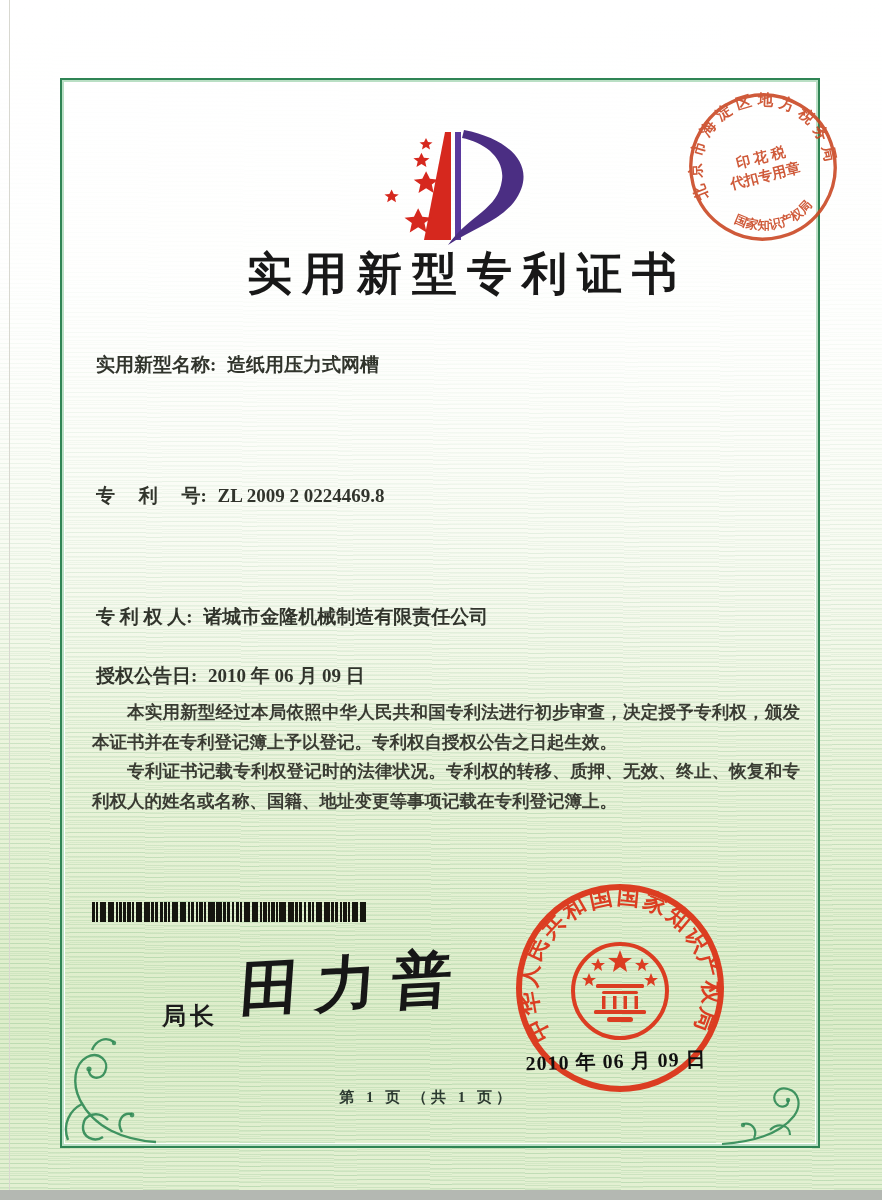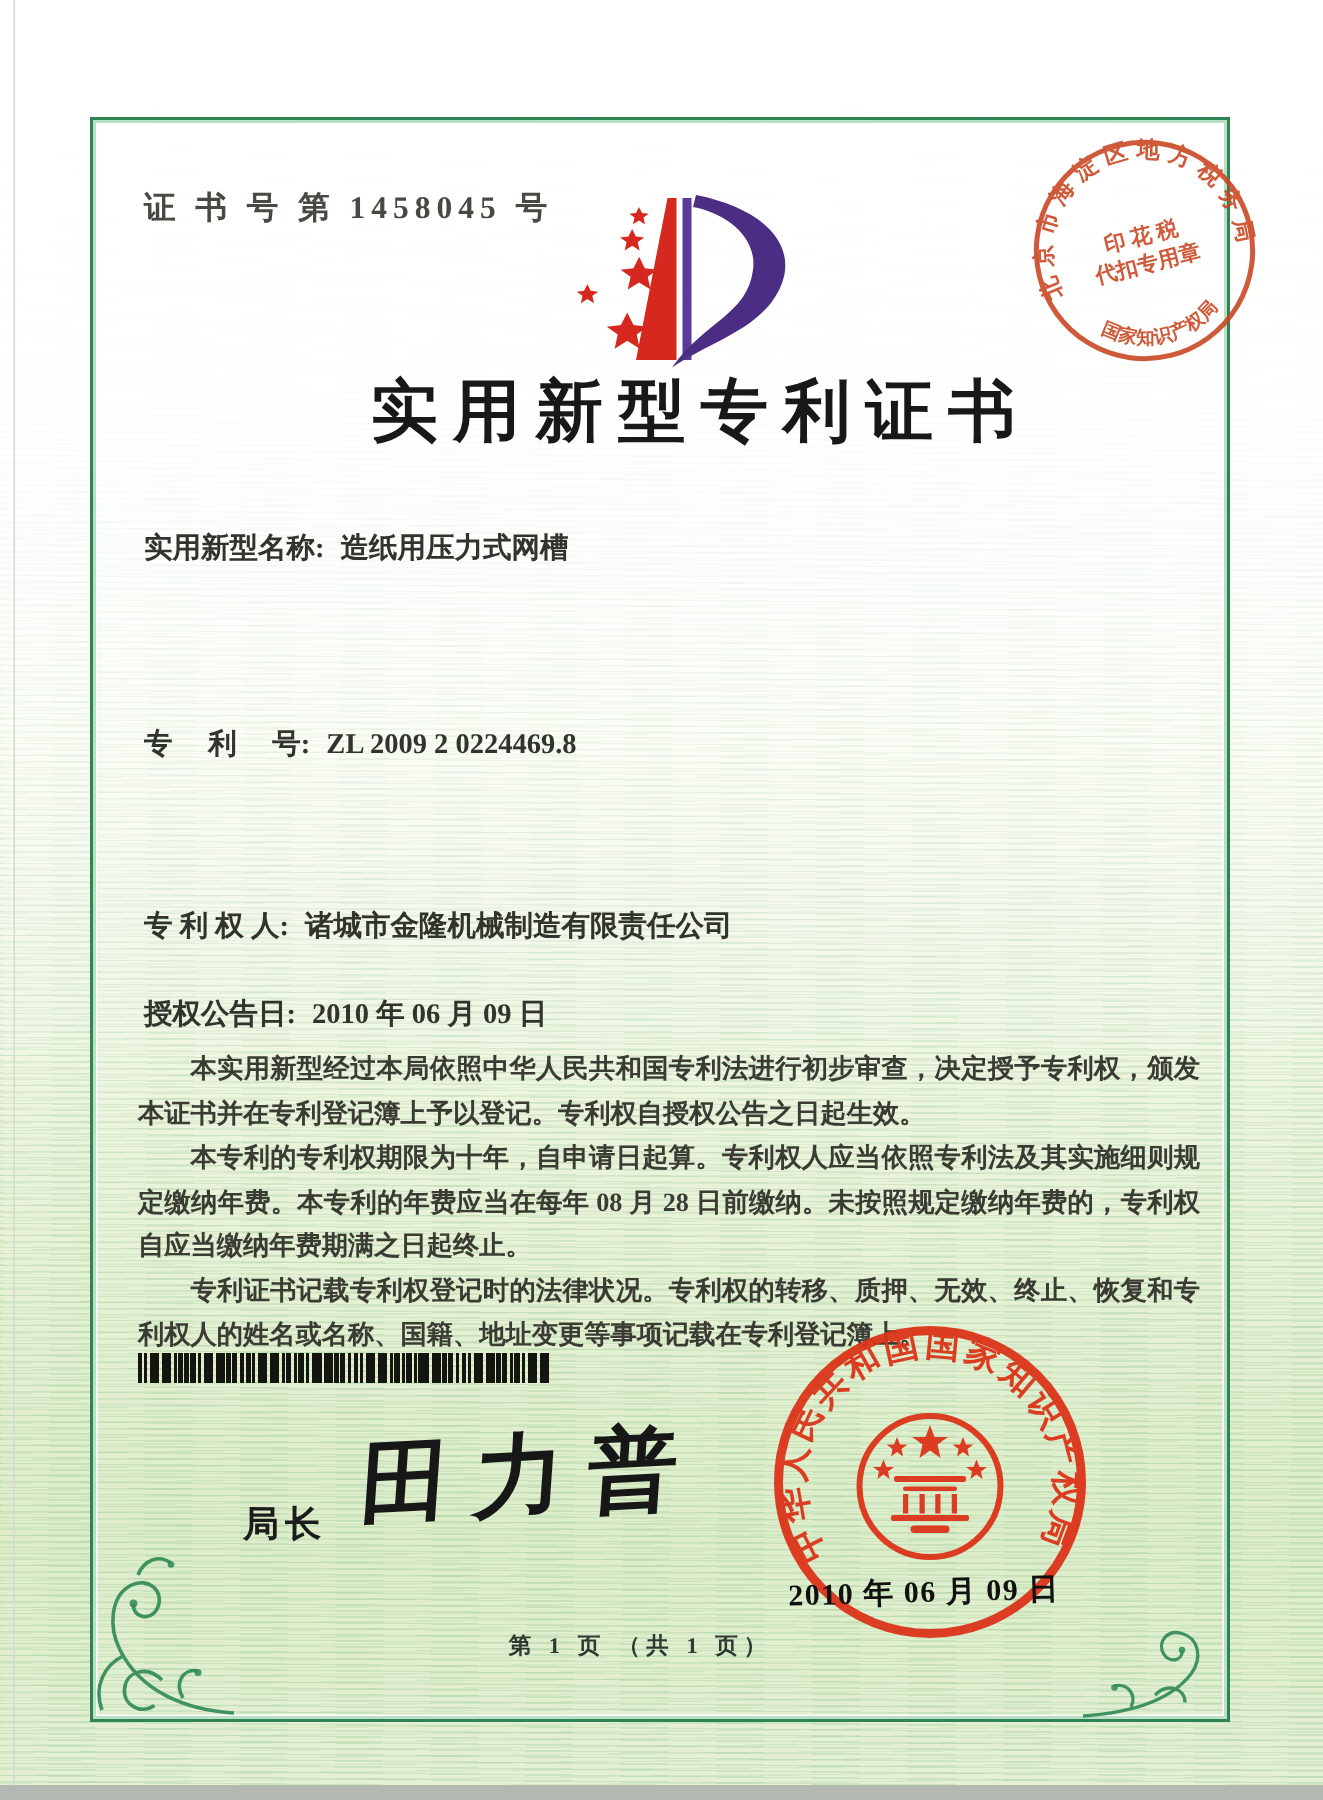--- a/index.html
+++ b/index.html
@@ -91,21 +91,20 @@
       <path d="M106,66 C76,64 48,56 34,38 C26,27 29,14 40,11 C50,8 57,17 52,25 C48,31 39,29 40,22"></path>
       <path d="M58,52 C50,44 38,47 38,57"></path>
       <path d="M74,60 C70,52 76,44 85,46"></path>
     </g>
     <g fill="#2f8a55" opacity="0.85">
         <circle cx="40" cy="22" r="2.2"></circle>
         <circle cx="85" cy="47" r="2.2"></circle>
       </g>
   </svg>
 
-  <div class="cert-no">证 书 号 第 1458045 号</div>
 
   <svg class="logo" viewBox="0 0 205 128">
     <polygon points="93,14 99,14 99,122 72,122" fill="#d6281e"></polygon>
     <path d="M103,14 L109,14 L109,122 L103,122 Z" fill="#5b3a9e"></path>
     <path d="M112,12 C163,22 186,52 162,84 C146,104 122,110 96,127 C118,96 146,92 150,62 C153,40 132,24 110,20 Z" fill="#4b2e83"></path>
     <g fill="#d6281e">
       <polygon points="70,38 74,46 83,47 76,52 78,61 70,56 62,61 64,52 57,47 66,46" transform="scale(0.62) translate(42,18)"></polygon>
       <polygon points="70,38 74,46 83,47 76,52 78,61 70,56 62,61 64,52 57,47 66,46" transform="scale(0.95) translate(8,18)"></polygon>
       <polygon points="70,38 74,46 83,47 76,52 78,61 70,56 62,61 64,52 57,47 66,46" transform="scale(0.55) translate(2,92)"></polygon>
       <polygon points="70,38 74,46 83,47 76,52 78,61 70,56 62,61 64,52 57,47 66,46" transform="scale(1.05) translate(-7,48)"></polygon>
@@ -127,21 +126,20 @@
     <span class="lbl">专 利 权 人:</span>
     <span class="val">诸城市金隆机械制造有限责任公司</span>
   </div>
   <div class="field" style="top:663px">
     <span class="lbl">授权公告日:</span>
     <span class="val">2010 年 06 月 09 日</span>
   </div>
 
   <div class="body-text">
     <p>本实用新型经过本局依照中华人民共和国专利法进行初步审查，决定授予专利权，颁发本证书并在专利登记簿上予以登记。专利权自授权公告之日起生效。</p>
-    <p>本专利的专利权期限为十年，自申请日起算。专利权人应当依照专利法及其实施细则规定缴纳年费。本专利的年费应当在每年 08 月 28 日前缴纳。未按照规定缴纳年费的，专利权自应当缴纳年费期满之日起终止。</p>
     <p>专利证书记载专利权登记时的法律状况。专利权的转移、质押、无效、终止、恢复和专利权人的姓名或名称、国籍、地址变更等事项记载在专利登记簿上。</p>
   </div>
 
   <div class="barcode"></div>
 
   <div class="sig-label">局长</div>
   <div class="sig-name">田力普</div>
 
   <svg class="seal" viewBox="0 0 220 220">
     <circle cx="110" cy="110" r="101" fill="none" stroke="#dc3318" stroke-width="6"></circle>

